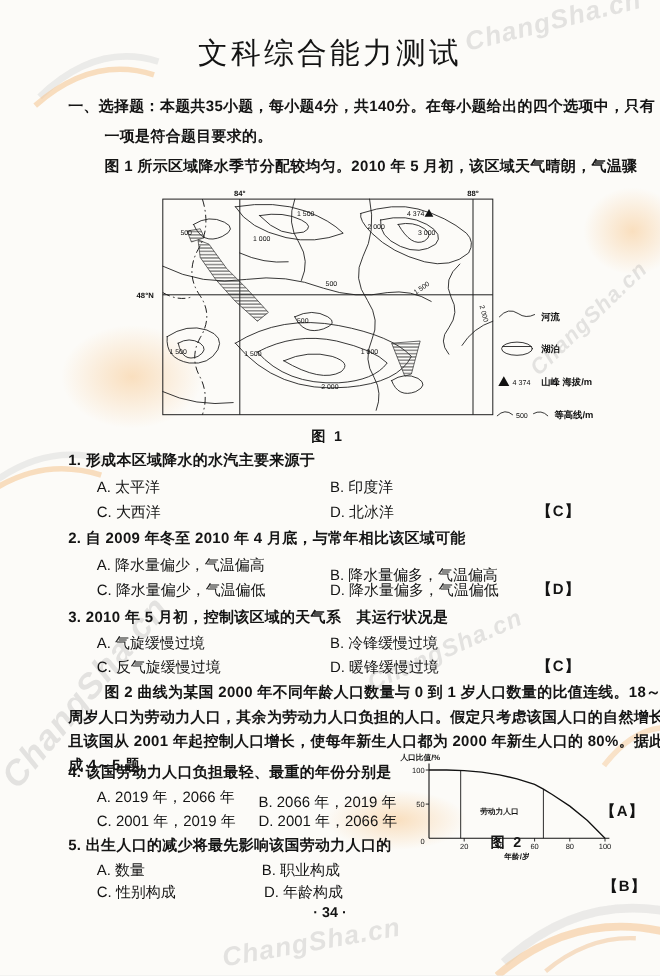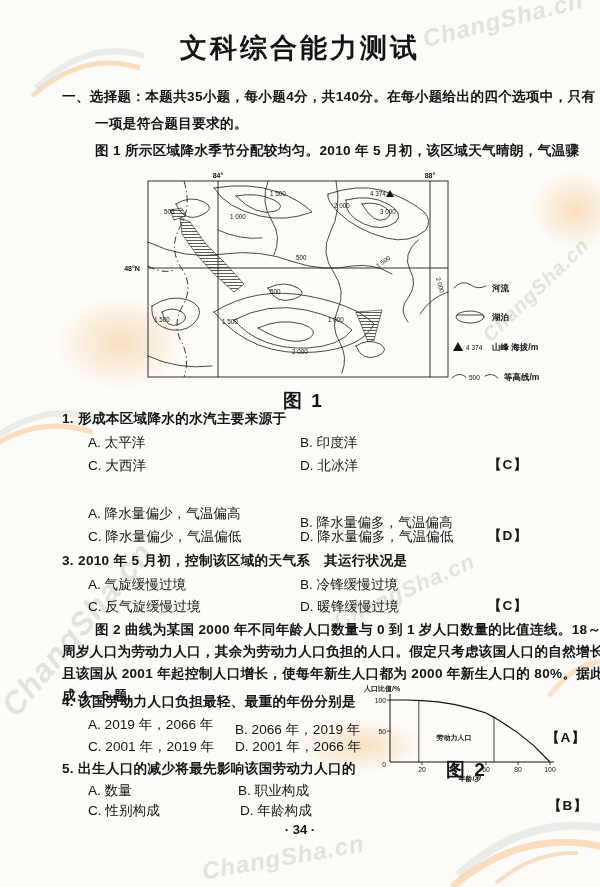--- a/index.html
+++ b/index.html
@@ -1,23 +1,23 @@
 <!DOCTYPE html>
 <html><head>
 <meta charset="utf-8">
 <style>
   html,body{margin:0;padding:0;background:#e8e8e8;}
   .page{position:relative;width:600px;height:887px;margin:0 auto;background:#fcfbf8;
         font-family:"Liberation Sans",sans-serif;color:#141414;overflow:hidden;}
   .abs{position:absolute;white-space:nowrap;}
-  .title{font-size:27px;font-weight:bold;letter-spacing:3px;width:600px;text-align:center;}
+  .title{font-size:27px;font-weight:normal;letter-spacing:3px;width:600px;text-align:center;}
   .bt{font-size:13.6px;font-weight:600;letter-spacing:.3px;}
   .bt2{font-size:13.6px;font-weight:400;}
   .ans{font-size:13.6px;font-weight:bold;letter-spacing:1px;}
-  .cap{font-size:19px;font-weight:bold;letter-spacing:2px;}
+  .cap{font-size:13px;font-weight:bold;letter-spacing:2px;}
   .pgnum{width:600px;text-align:center;font-size:13px;font-weight:600;}
   .wm{position:absolute;color:#9a9a9a;font-style:italic;font-weight:bold;opacity:.25;
       transform-origin:left top;pointer-events:none;letter-spacing:1px;}
   .glow{position:absolute;pointer-events:none;
       background:radial-gradient(ellipse at center, rgba(243,158,58,.30), rgba(243,158,58,0) 70%);}
   .swoosh{position:absolute;pointer-events:none;opacity:.55;}
   
   .cl{stroke:#1c1c1c;fill:none;stroke-width:.8;stroke-linecap:round;}
   .grid{stroke:#1c1c1c;stroke-width:.9;fill:none;}
   .bdry{stroke:#1c1c1c;stroke-width:.9;fill:none;stroke-dasharray:7 3 1.5 3;}
@@ -172,20 +172,24 @@
   <div class="abs bt" style="left:62px;top:410px">
     <span>1.</span>
     <span>形成本区域降水的水汽主要来源于</span>
   </div>
   <div class="abs bt2" style="left:88px;top:434px">A. 太平洋</div>
   <div class="abs bt2" style="left:300px;top:434px">B. 印度洋</div>
   <div class="abs bt2" style="left:88px;top:457px">C. 大西洋</div>
   <div class="abs bt2" style="left:300px;top:457px">D. 北冰洋</div>
   <div class="abs ans" style="left:488px;top:456px">【C】</div>
 
+  <div class="abs bt" style="left:62px;top:481px">
+    <span>2.</span>
+    <span>自 2009 年冬至 2010 年 4 月底，与常年相比该区域可能</span>
+  </div>
   <div class="abs bt2" style="left:88px;top:505px">A. 降水量偏少，气温偏高</div>
   <div class="abs bt2" style="left:300px;top:514px">B. 降水量偏多，气温偏高</div>
   <div class="abs bt2" style="left:88px;top:528px">C. 降水量偏少，气温偏低</div>
   <div class="abs bt2" style="left:300px;top:528px">D. 降水量偏多，气温偏低</div>
   <div class="abs ans" style="left:488px;top:527px">【D】</div>
 
   <div class="abs bt" style="left:62px;top:552px">
     <span>3.</span>
     <span>2010 年 5 月初，控制该区域的天气系　其运行状况是</span>
   </div>

